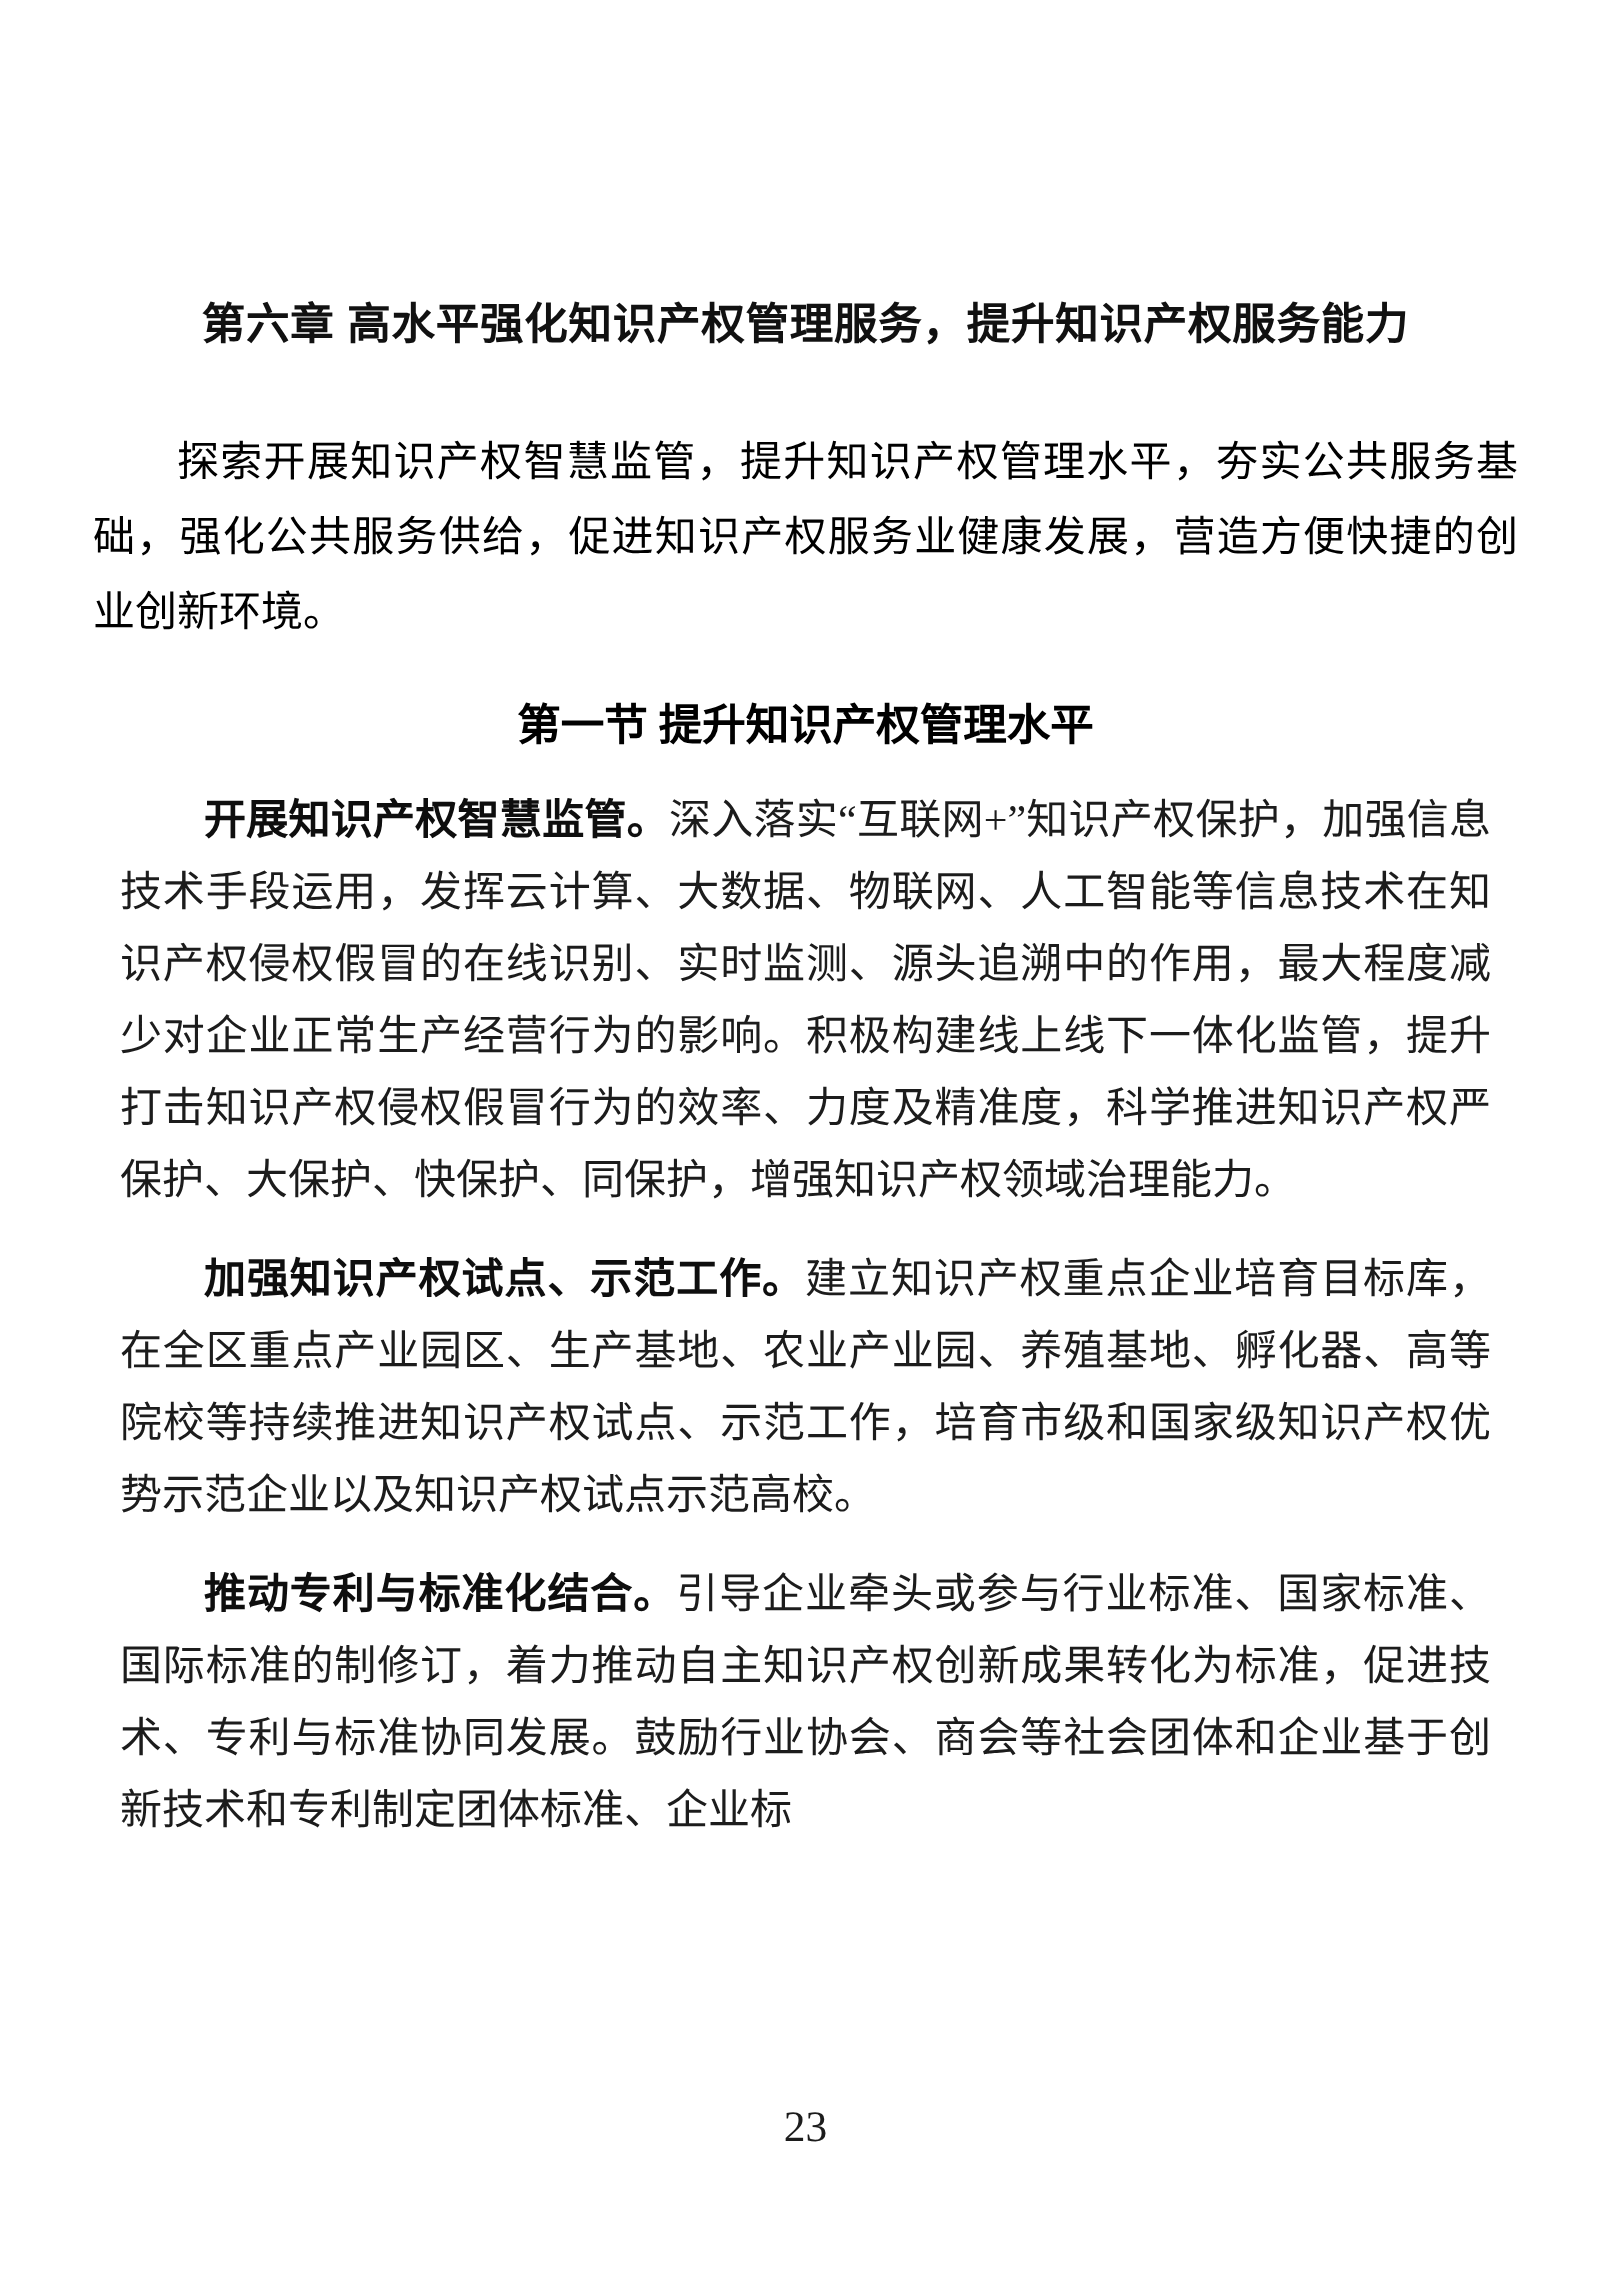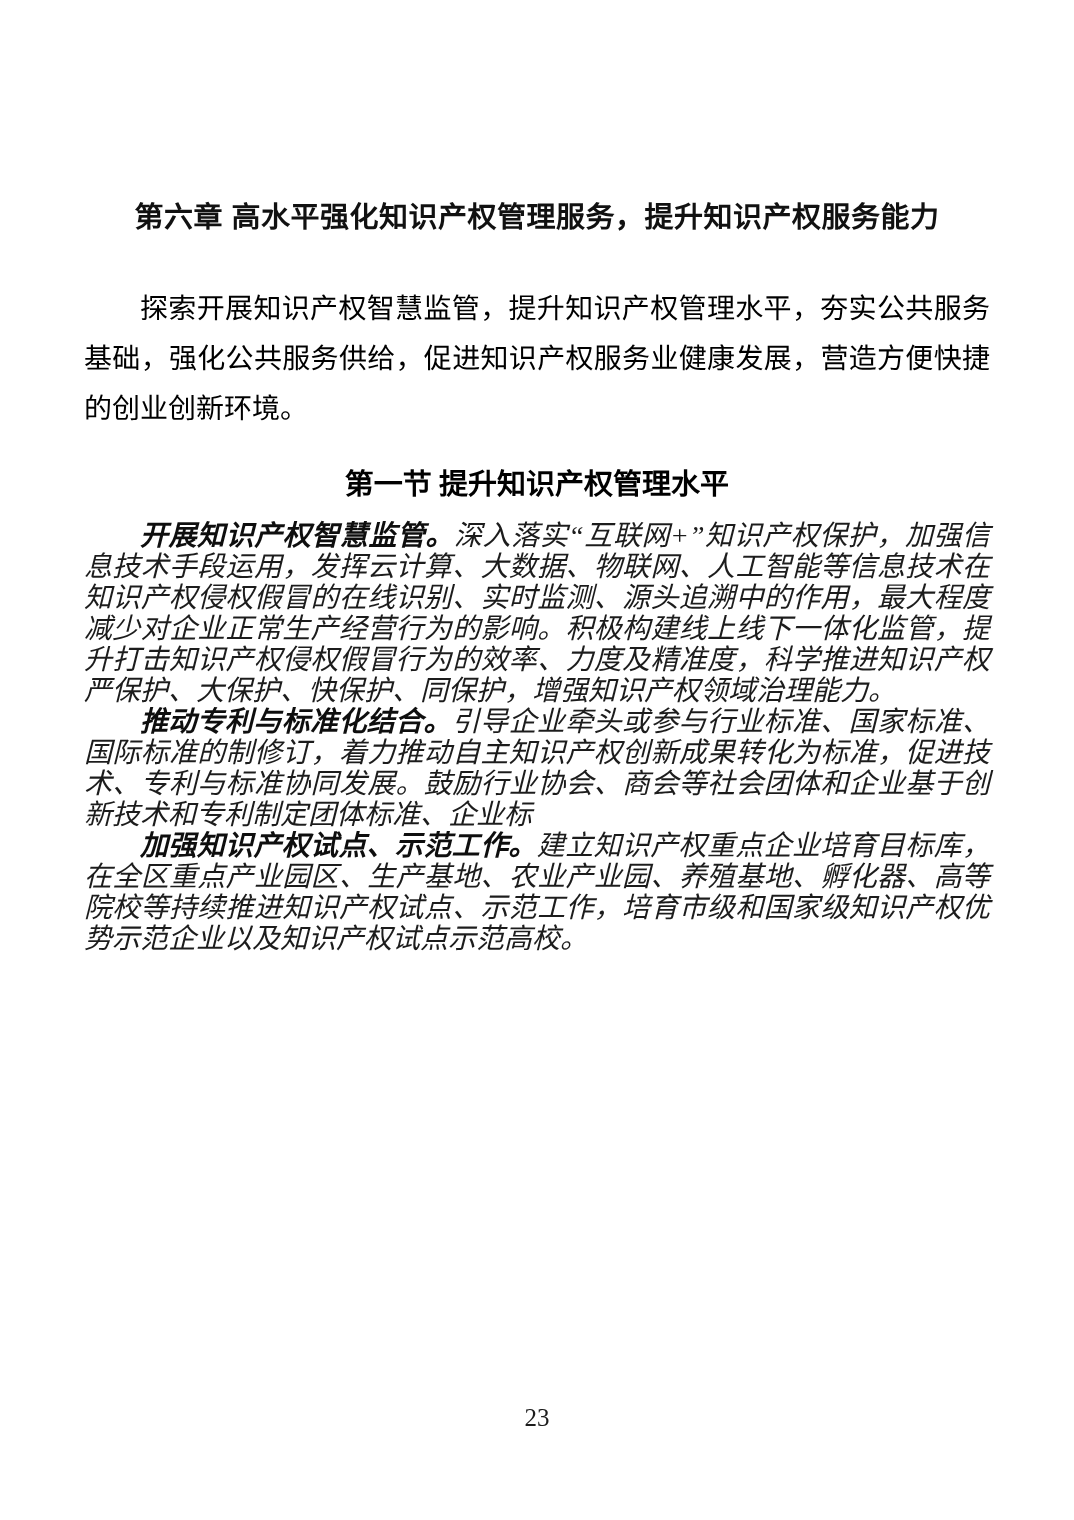--- a/index.html
+++ b/index.html
@@ -11,21 +11,21 @@
     position: relative;
     width: 1074px;
     height: 1520px;
     background: #ffffff;
     color: #1c1c1c;
     font-family: "Liberation Serif", "DejaVu Serif", serif;
     overflow: hidden;
     box-sizing: border-box;
   }
   .content {
-    padding: 0 84px;
+    padding: 0 62px;
   }
   .chapter-title {
     margin-top: 196px;
     font-family: "Liberation Sans", "DejaVu Sans", sans-serif;
     font-weight: 700;
     font-size: 29px;
     line-height: 42px;
     text-align: center;
     letter-spacing: 0.5px;
     color: #111111;
@@ -42,41 +42,40 @@
     margin-top: 26px;
     margin-bottom: 14px;
     font-weight: 700;
     font-size: 29px;
     line-height: 44px;
     text-align: center;
     color: #000000;
   }
   .body-paragraph {
     font-size: 28px;
-    line-height: 31px;
+    line-height: 48px;
     text-align: justify;
     text-indent: 2em;
     color: #1c1c1c;
-    margin: 0;
-    font-style: italic;
+    margin: 18px;
   }
   .body-paragraph:first-of-type {
     margin-top: 12px;
   }
   .para-lead {
     font-weight: 700;
     color: #0e0e0e;
   }
   .page-number {
     position: absolute;
     bottom: 90px;
     left: 0;
     width: 100%;
     text-align: center;
-    font-size: 25px;
+    font-size: 29px;
     line-height: 24px;
     color: #1c1c1c;
     font-family: "Liberation Serif", "DejaVu Serif", serif;
   }
 </style>
 </head>
 <body>
 
 <div class="page">
   <div class="content">
@@ -85,23 +84,23 @@
 
     <p class="intro-paragraph">探索开展知识产权智慧监管，提升知识产权管理水平，夯实公共服务基础，强化公共服务供给，促进知识产权服务业健康发展，营造方便快捷的创业创新环境。</p>
 
     <h2 class="section-title">第一节 提升知识产权管理水平</h2>
 
     <p class="body-paragraph">
       <span class="para-lead">开展知识产权智慧监管。</span><span>深入落实“互联网+”知识产权保护，加强信息技术手段运用，发挥云计算、大数据、物联网、人工智能等信息技术在知识产权侵权假冒的在线识别、实时监测、源头追溯中的作用，最大程度减少对企业正常生产经营行为的影响。积极构建线上线下一体化监管，提升打击知识产权侵权假冒行为的效率、力度及精准度，科学推进知识产权严保护、大保护、快保护、同保护，增强知识产权领域治理能力。</span>
     </p>
 
     <p class="body-paragraph">
-      <span class="para-lead">推动专利与标准化结合。</span><span>引导企业牵头或参与行业标准、国家标准、国际标准的制修订，着力推动自主知识产权创新成果转化为标准，促进技术、专利与标准协同发展。鼓励行业协会、商会等社会团体和企业基于创新技术和专利制定团体标准、企业标</span>
+      <span class="para-lead">加强知识产权试点、示范工作。</span><span>建立知识产权重点企业培育目标库，在全区重点产业园区、生产基地、农业产业园、养殖基地、孵化器、高等院校等持续推进知识产权试点、示范工作，培育市级和国家级知识产权优势示范企业以及知识产权试点示范高校。</span>
     </p>
 
     <p class="body-paragraph">
-      <span class="para-lead">加强知识产权试点、示范工作。</span><span>建立知识产权重点企业培育目标库，在全区重点产业园区、生产基地、农业产业园、养殖基地、孵化器、高等院校等持续推进知识产权试点、示范工作，培育市级和国家级知识产权优势示范企业以及知识产权试点示范高校。</span>
+      <span class="para-lead">推动专利与标准化结合。</span><span>引导企业牵头或参与行业标准、国家标准、国际标准的制修订，着力推动自主知识产权创新成果转化为标准，促进技术、专利与标准协同发展。鼓励行业协会、商会等社会团体和企业基于创新技术和专利制定团体标准、企业标</span>
     </p>
 
   </div>
 
   <div class="page-number">23</div>
 </div>
 
 </body></html>

